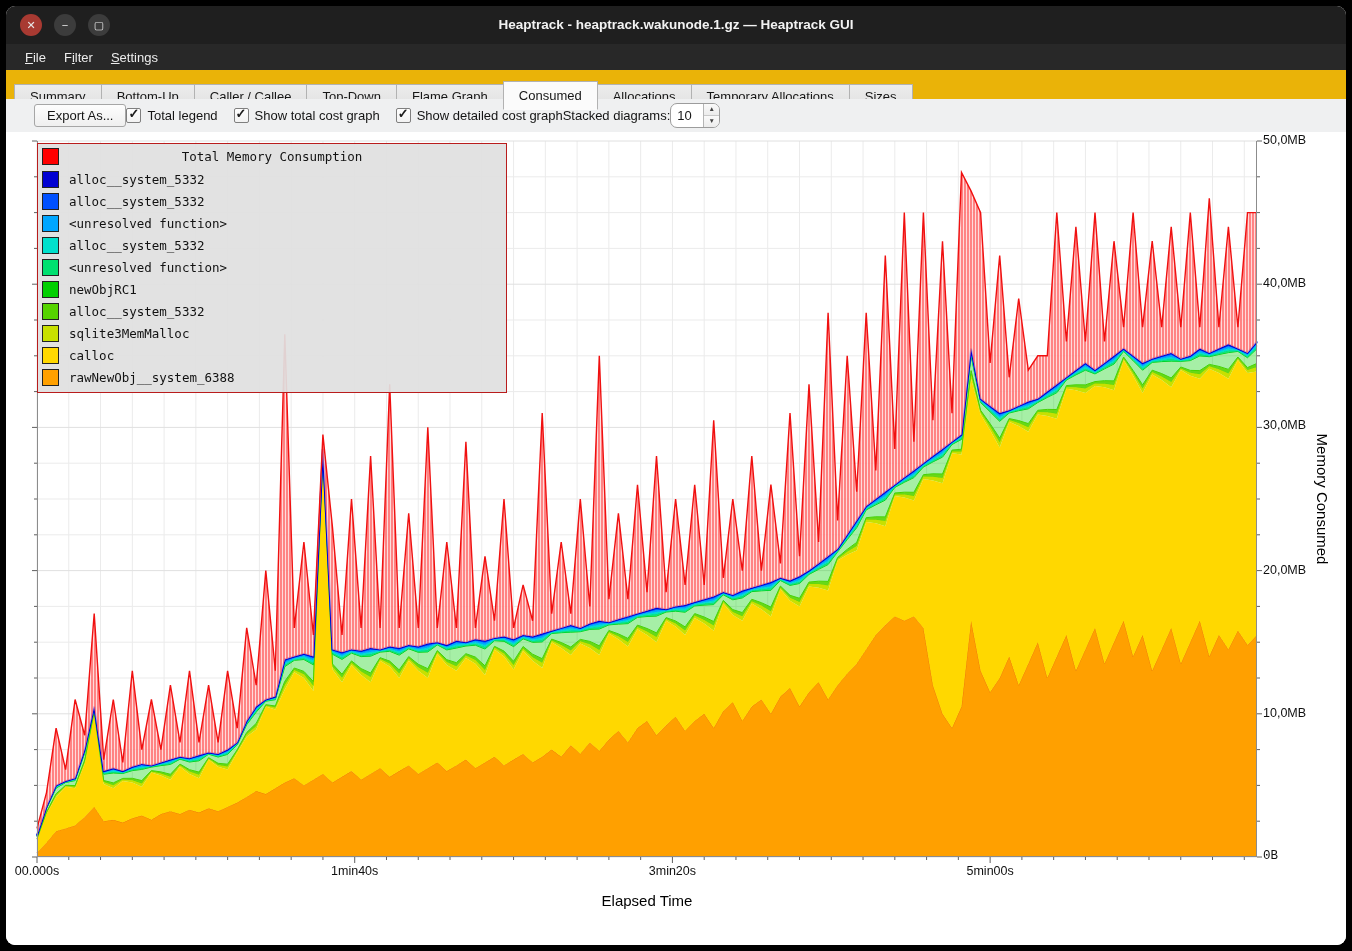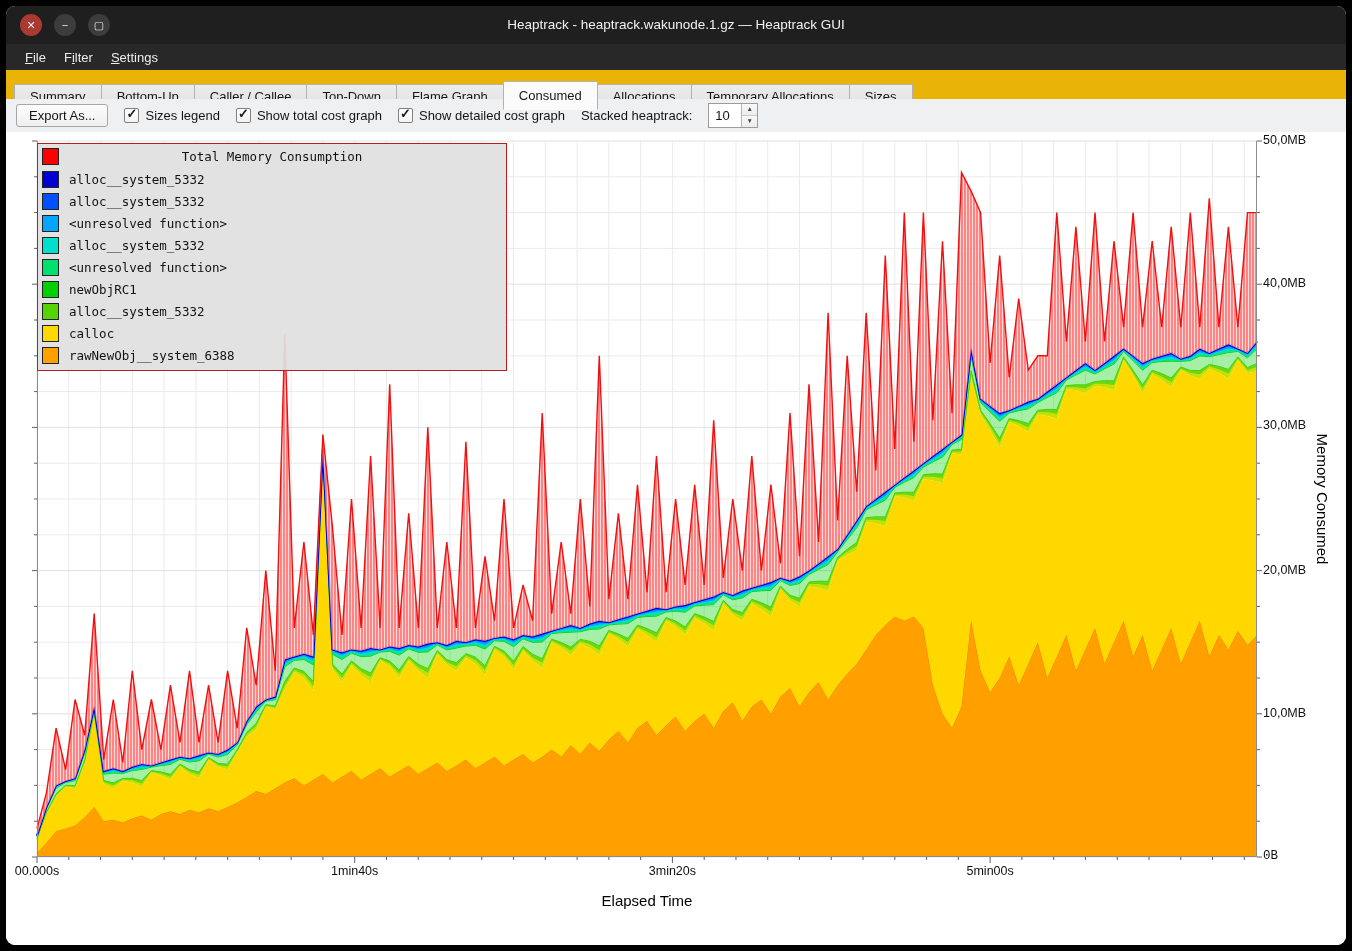--- a/index.html
+++ b/index.html
@@ -5,46 +5,46 @@
   html,body{margin:0;padding:0;background:#000;width:1352px;height:951px;overflow:hidden;
             font-family:"Liberation Sans",sans-serif;}
   .win{position:absolute;left:6px;top:6px;width:1340px;height:939px;background:#fff;
        border-radius:9px;overflow:hidden;}
   
   .titlebar{position:absolute;left:0;top:0;right:0;height:38px;background:#1f1f1f;}
   .winbtns{position:absolute;left:14px;top:8px;display:flex;gap:12px;}
   .winbtn{width:22px;height:22px;border-radius:50%;display:flex;align-items:center;
           justify-content:center;color:#e8e8e8;font-size:11px;line-height:1;cursor:default;}
   .title{position:absolute;left:120px;right:120px;top:0;height:38px;line-height:38px;
-         text-align:center;color:#f2f2f2;font-weight:normal;font-size:13.5px;white-space:nowrap;}
+         text-align:center;color:#f2f2f2;font-weight:bold;font-size:13.5px;white-space:nowrap;}
   
   .menubar{position:absolute;top:38px;left:0;right:0;height:26px;background:#282828;
            display:flex;align-items:center;padding-left:10px;color:#ececec;font-size:13px;}
   .menu-item{padding:2px 9px;}
   .mn{text-decoration:underline;}
   
   .tabbar{position:absolute;top:64px;left:0;right:0;height:40px;background:#eab308;
           display:flex;align-items:flex-end;padding-left:8px;box-sizing:border-box;
           border-bottom:1px solid #b9b9b9;}
   .tab{height:24px;line-height:24px;padding:0 15px;font-size:13px;color:#161616;
        background:linear-gradient(#ececec,#e0e0e0);border:1px solid #b2b2b2;border-bottom:none;
        margin-right:-1px;white-space:nowrap;}
   .tab.active{background:#fbfbfb;height:27px;line-height:27px;margin-bottom:-1px;
        border-bottom:1px solid #fbfbfb;z-index:2;position:relative;}
   
   .toolbar{position:absolute;top:93px;left:0;right:0;height:33px;background:#eff0f1;
-           display:flex;align-items:center;gap:16px;padding-left:10px;font-size:13px;color:#141414;}
+           display:flex;align-items:center;padding-left:28px;font-size:13px;color:#141414;}
   .btn{font-size:13px;padding:3px 12px;border:1px solid #a6a6a6;border-radius:3px;
        background:linear-gradient(#fdfdfd,#efefef);color:#141414;}
   #checkboxes{display:flex;gap:16px;align-items:center;}
   .cb{display:flex;align-items:center;gap:6px;}
   .cbbox{width:15px;height:15px;border:1px solid #7f7f7f;border-radius:2px;
          background:linear-gradient(#ffffff,#f2f2f2);position:relative;box-sizing:border-box;}
   .chk{position:absolute;left:1px;top:-3px;font-size:13px;font-weight:bold;color:#1c1c1c;}
-  .spinbox{display:flex;width:48px;height:23px;border:1px solid #9c9c9c;border-radius:0;
+  .spinbox{display:flex;width:48px;height:23px;border:1px solid #9c9c9c;border-radius:7px;
            background:#fff;overflow:hidden;}
   .spin-val{flex:1;line-height:23px;padding-left:6px;font-size:13px;}
   .spin-btns{width:15px;border-left:1px solid #b5b5b5;display:flex;flex-direction:column;}
   .spin-btns span{flex:1;font-size:6.5px;color:#444;text-align:center;line-height:10px;
                   background:linear-gradient(#fafafa,#ececec);}
   .spin-btns span:first-child{border-bottom:1px solid #c9c9c9;}
   
   #chartpanel{position:absolute;top:126px;left:0;right:0;bottom:0;background:#fff;}
   #chart{position:absolute;left:31px;top:9px;width:1220px;height:716px;overflow:visible;}
   .ylab{position:absolute;left:1257px;font-size:12.5px;color:#101010;white-space:nowrap;}
@@ -102,36 +102,36 @@
       <div class="tab">Sizes</div>
     </div>
 
   <div class="toolbar">
     <button class="btn">Export As...</button>
     <span id="checkboxes">
         <span class="cb">
           <span class="cbbox">
             <span class="chk">✓</span>
           </span>
-          <span>Sizes legend</span>
+          <span>Total legend</span>
         </span>
         <span class="cb">
           <span class="cbbox">
             <span class="chk">✓</span>
           </span>
           <span>Show total cost graph</span>
         </span>
         <span class="cb">
           <span class="cbbox">
             <span class="chk">✓</span>
           </span>
           <span>Show detailed cost graph</span>
         </span>
       </span>
-    <span>Stacked heaptrack:</span>
+    <span>Stacked diagrams:</span>
     <span class="spinbox">
       <span class="spin-val">10</span>
       <span class="spin-btns">
         <span>▲</span>
         <span>▼</span>
       </span>
     </span>
   </div>
 
   <div id="chartpanel">
@@ -334,20 +334,24 @@
         </div>
         <div class="lg-row">
           <span class="sw" style="background: rgb(0, 208, 0);"></span>
           <span class="lg-label">newObjRC1</span>
         </div>
         <div class="lg-row">
           <span class="sw" style="background: rgb(85, 212, 0);"></span>
           <span class="lg-label">alloc__system_5332</span>
         </div>
         <div class="lg-row">
+          <span class="sw" style="background: rgb(200, 224, 0);"></span>
+          <span class="lg-label">sqlite3MemMalloc</span>
+        </div>
+        <div class="lg-row">
           <span class="sw" style="background: rgb(255, 216, 0);"></span>
           <span class="lg-label">calloc</span>
         </div>
         <div class="lg-row">
           <span class="sw" style="background: rgb(255, 160, 0);"></span>
           <span class="lg-label">rawNewObj__system_6388</span>
         </div>
       </div>
     <div class="xtitle">Elapsed Time</div>
     <div class="ytitle">Memory Consumed</div>

